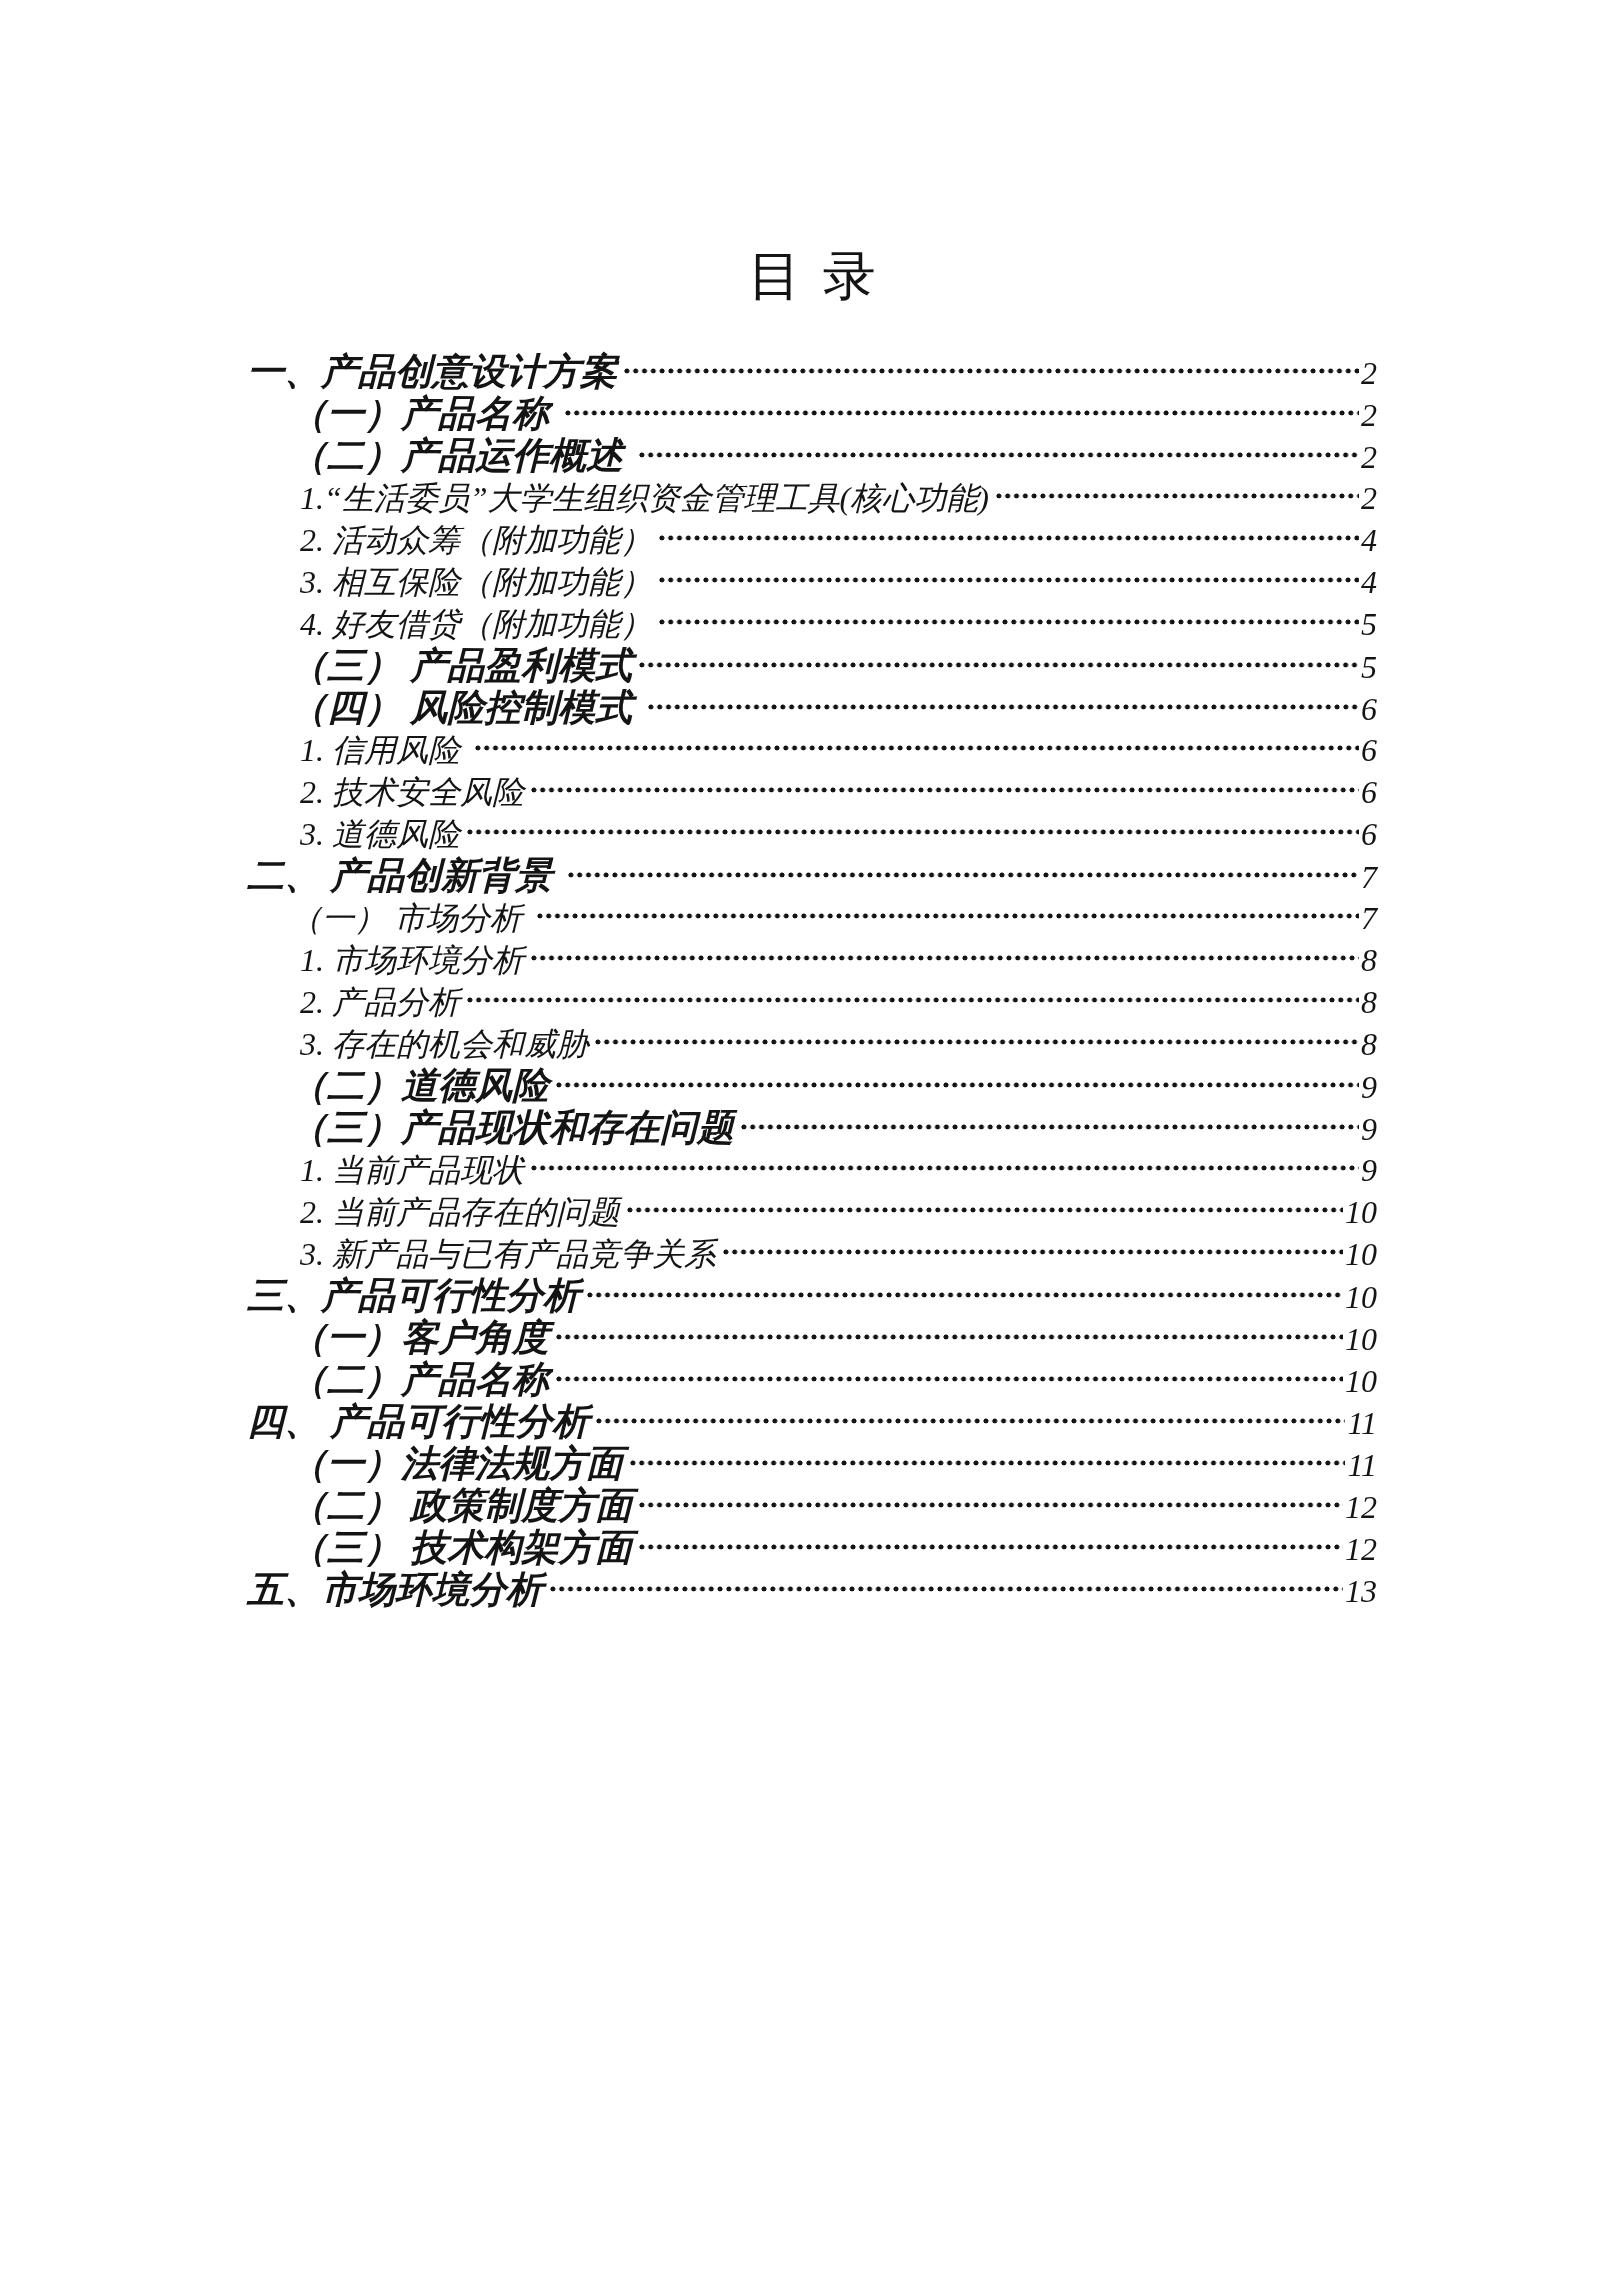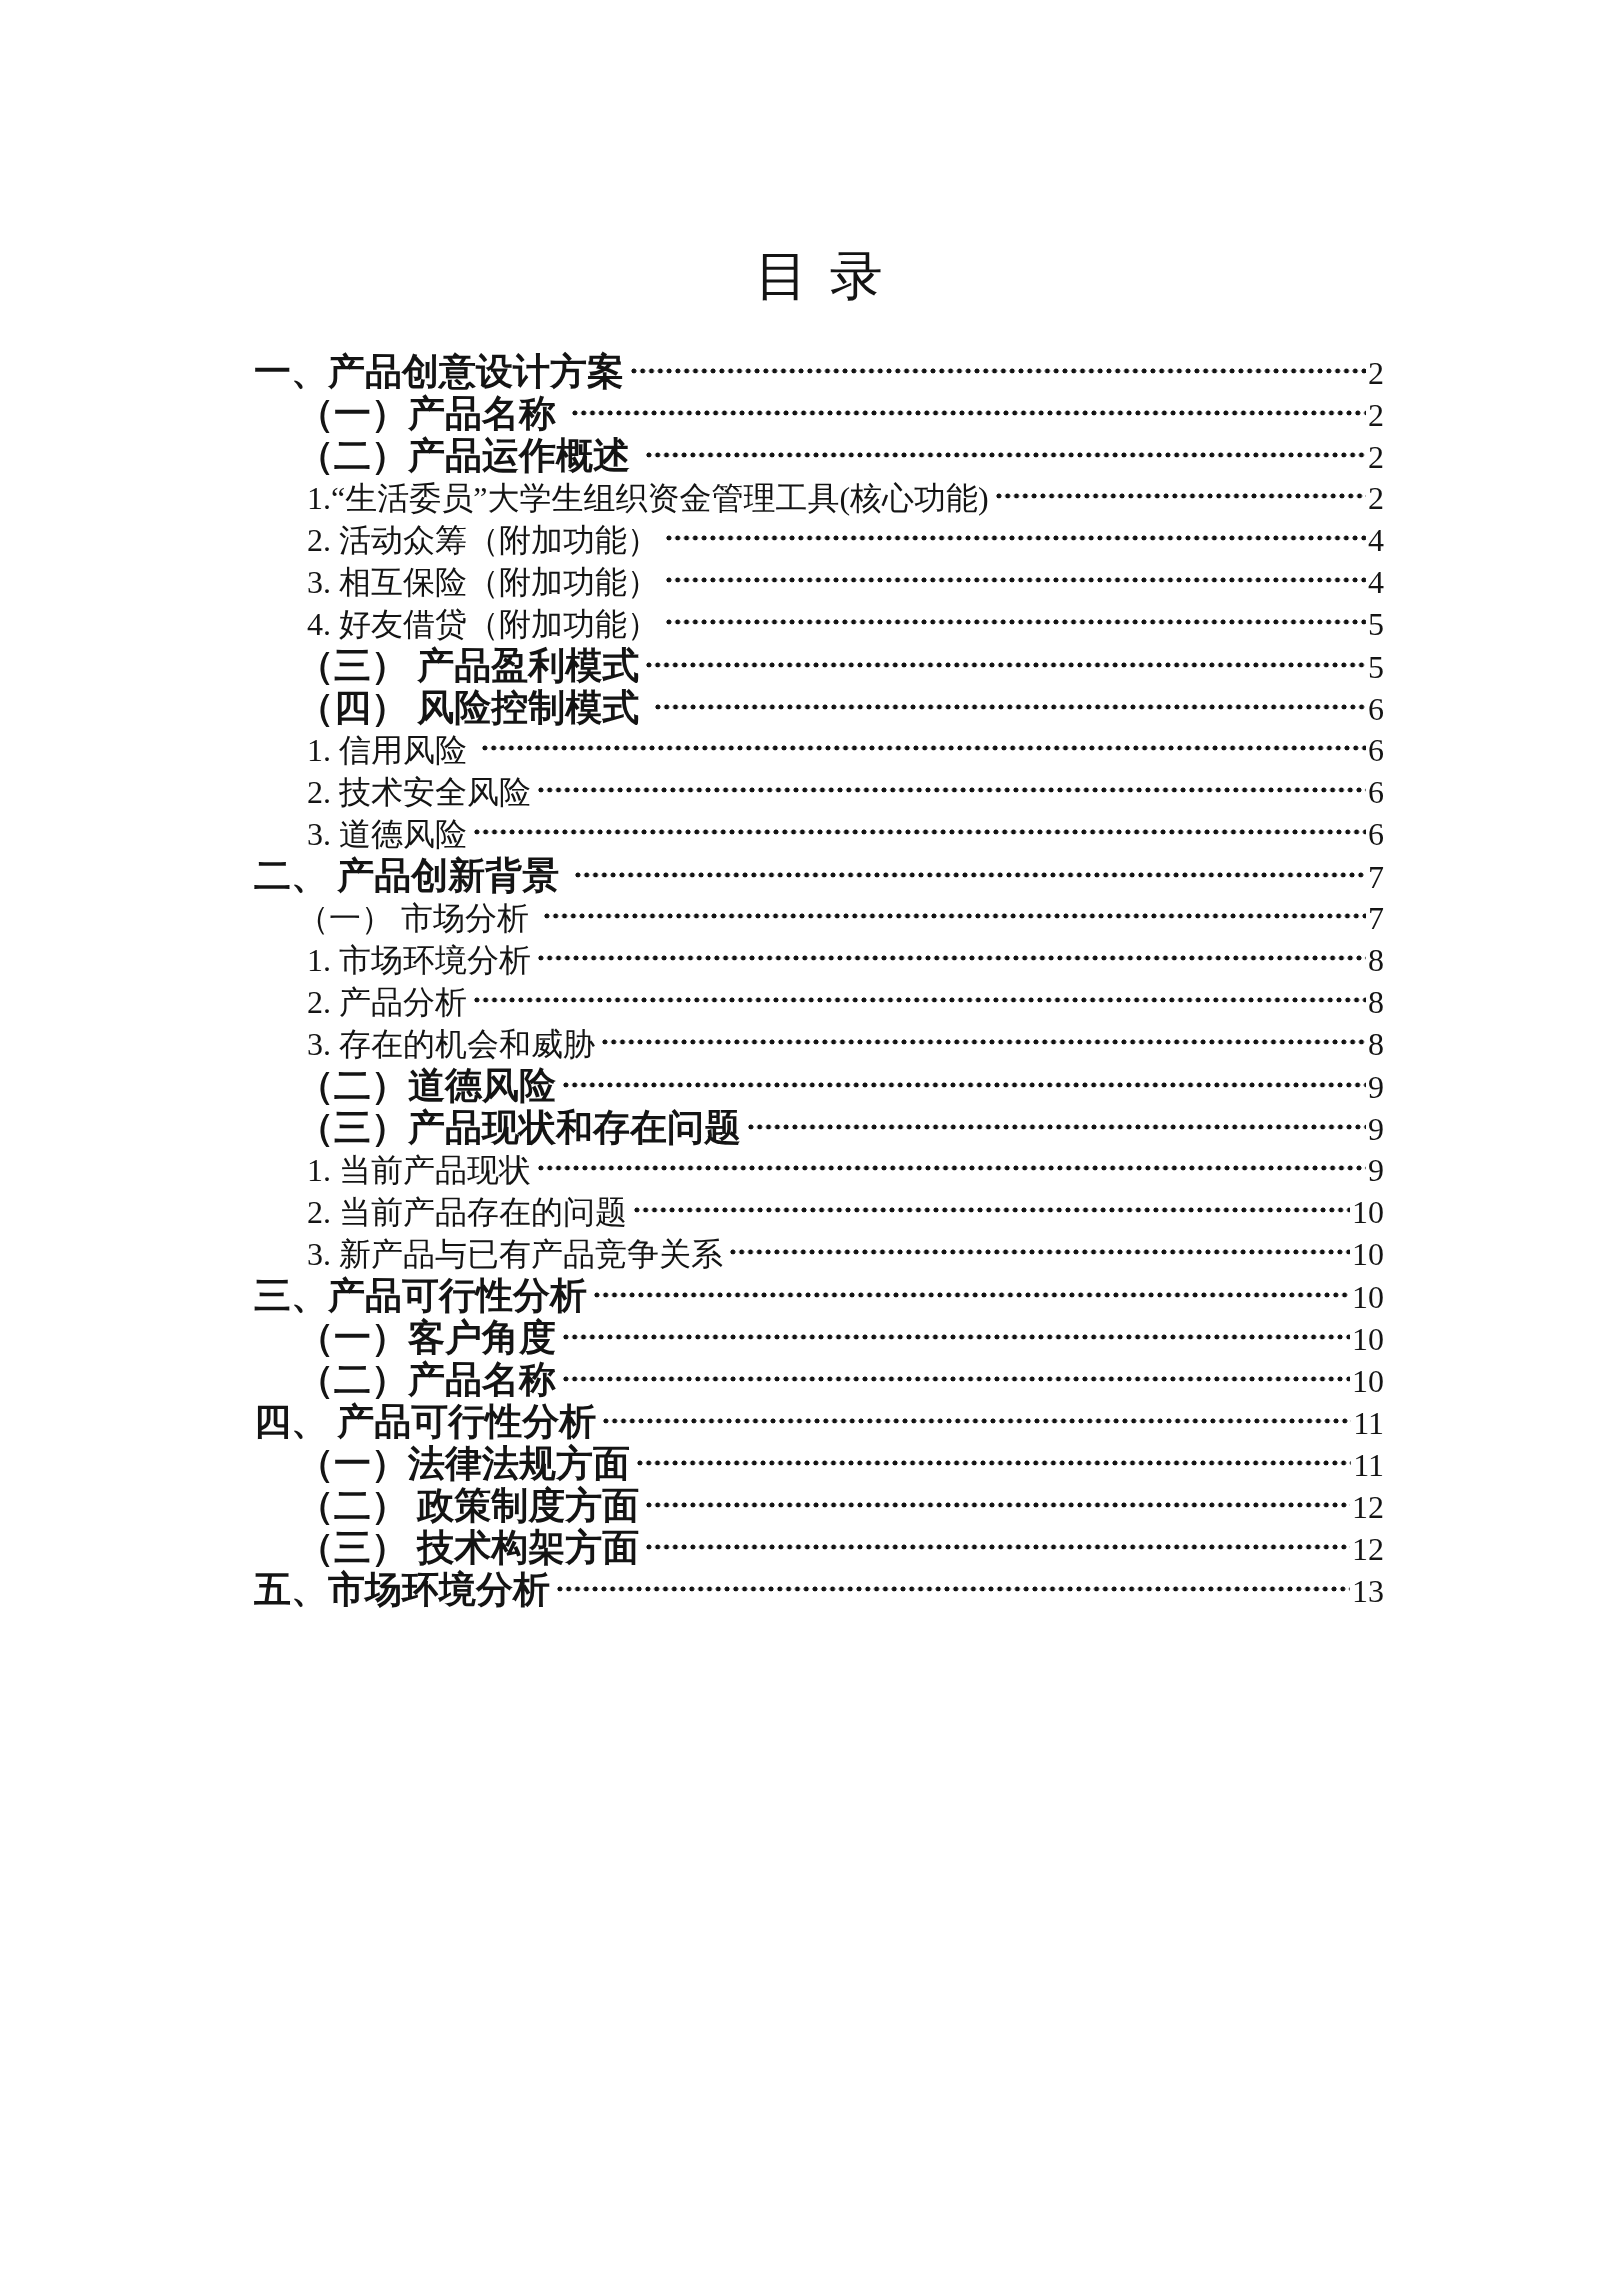--- a/index.html
+++ b/index.html
@@ -8,40 +8,41 @@
     width: 1621px;
     height: 2293px;
     background: #ffffff;
     margin: 0 auto;
     font-family: "Liberation Serif", "DejaVu Serif", serif;
     color: #141414;
     overflow: hidden;
   }
   .content {
     position: absolute;
-    left: 254px;
+    left: 247px;
     top: 245px;
     width: 1130px;
   }
   .doc-title {
     margin: 0 0 43px 0;
     text-align: center;
     font-size: 53px;
     line-height: 63px;
     font-weight: 400;
     letter-spacing: 21.6px;
     padding-left: 21.6px; 
     white-space: pre;
   }
   .toc-list { width: 100%; }
   .toc-row {
     display: flex;
     align-items: baseline;
     height: 42px;
     line-height: 42px;
+    font-style: italic;
   }
   .toc-row .entry-text {
     white-space: pre;
     font-size: 32px;
     flex: 0 0 auto;
   }
   .toc-row.bold .entry-text {
     font-weight: 700;
     font-size: 37px;
   }

